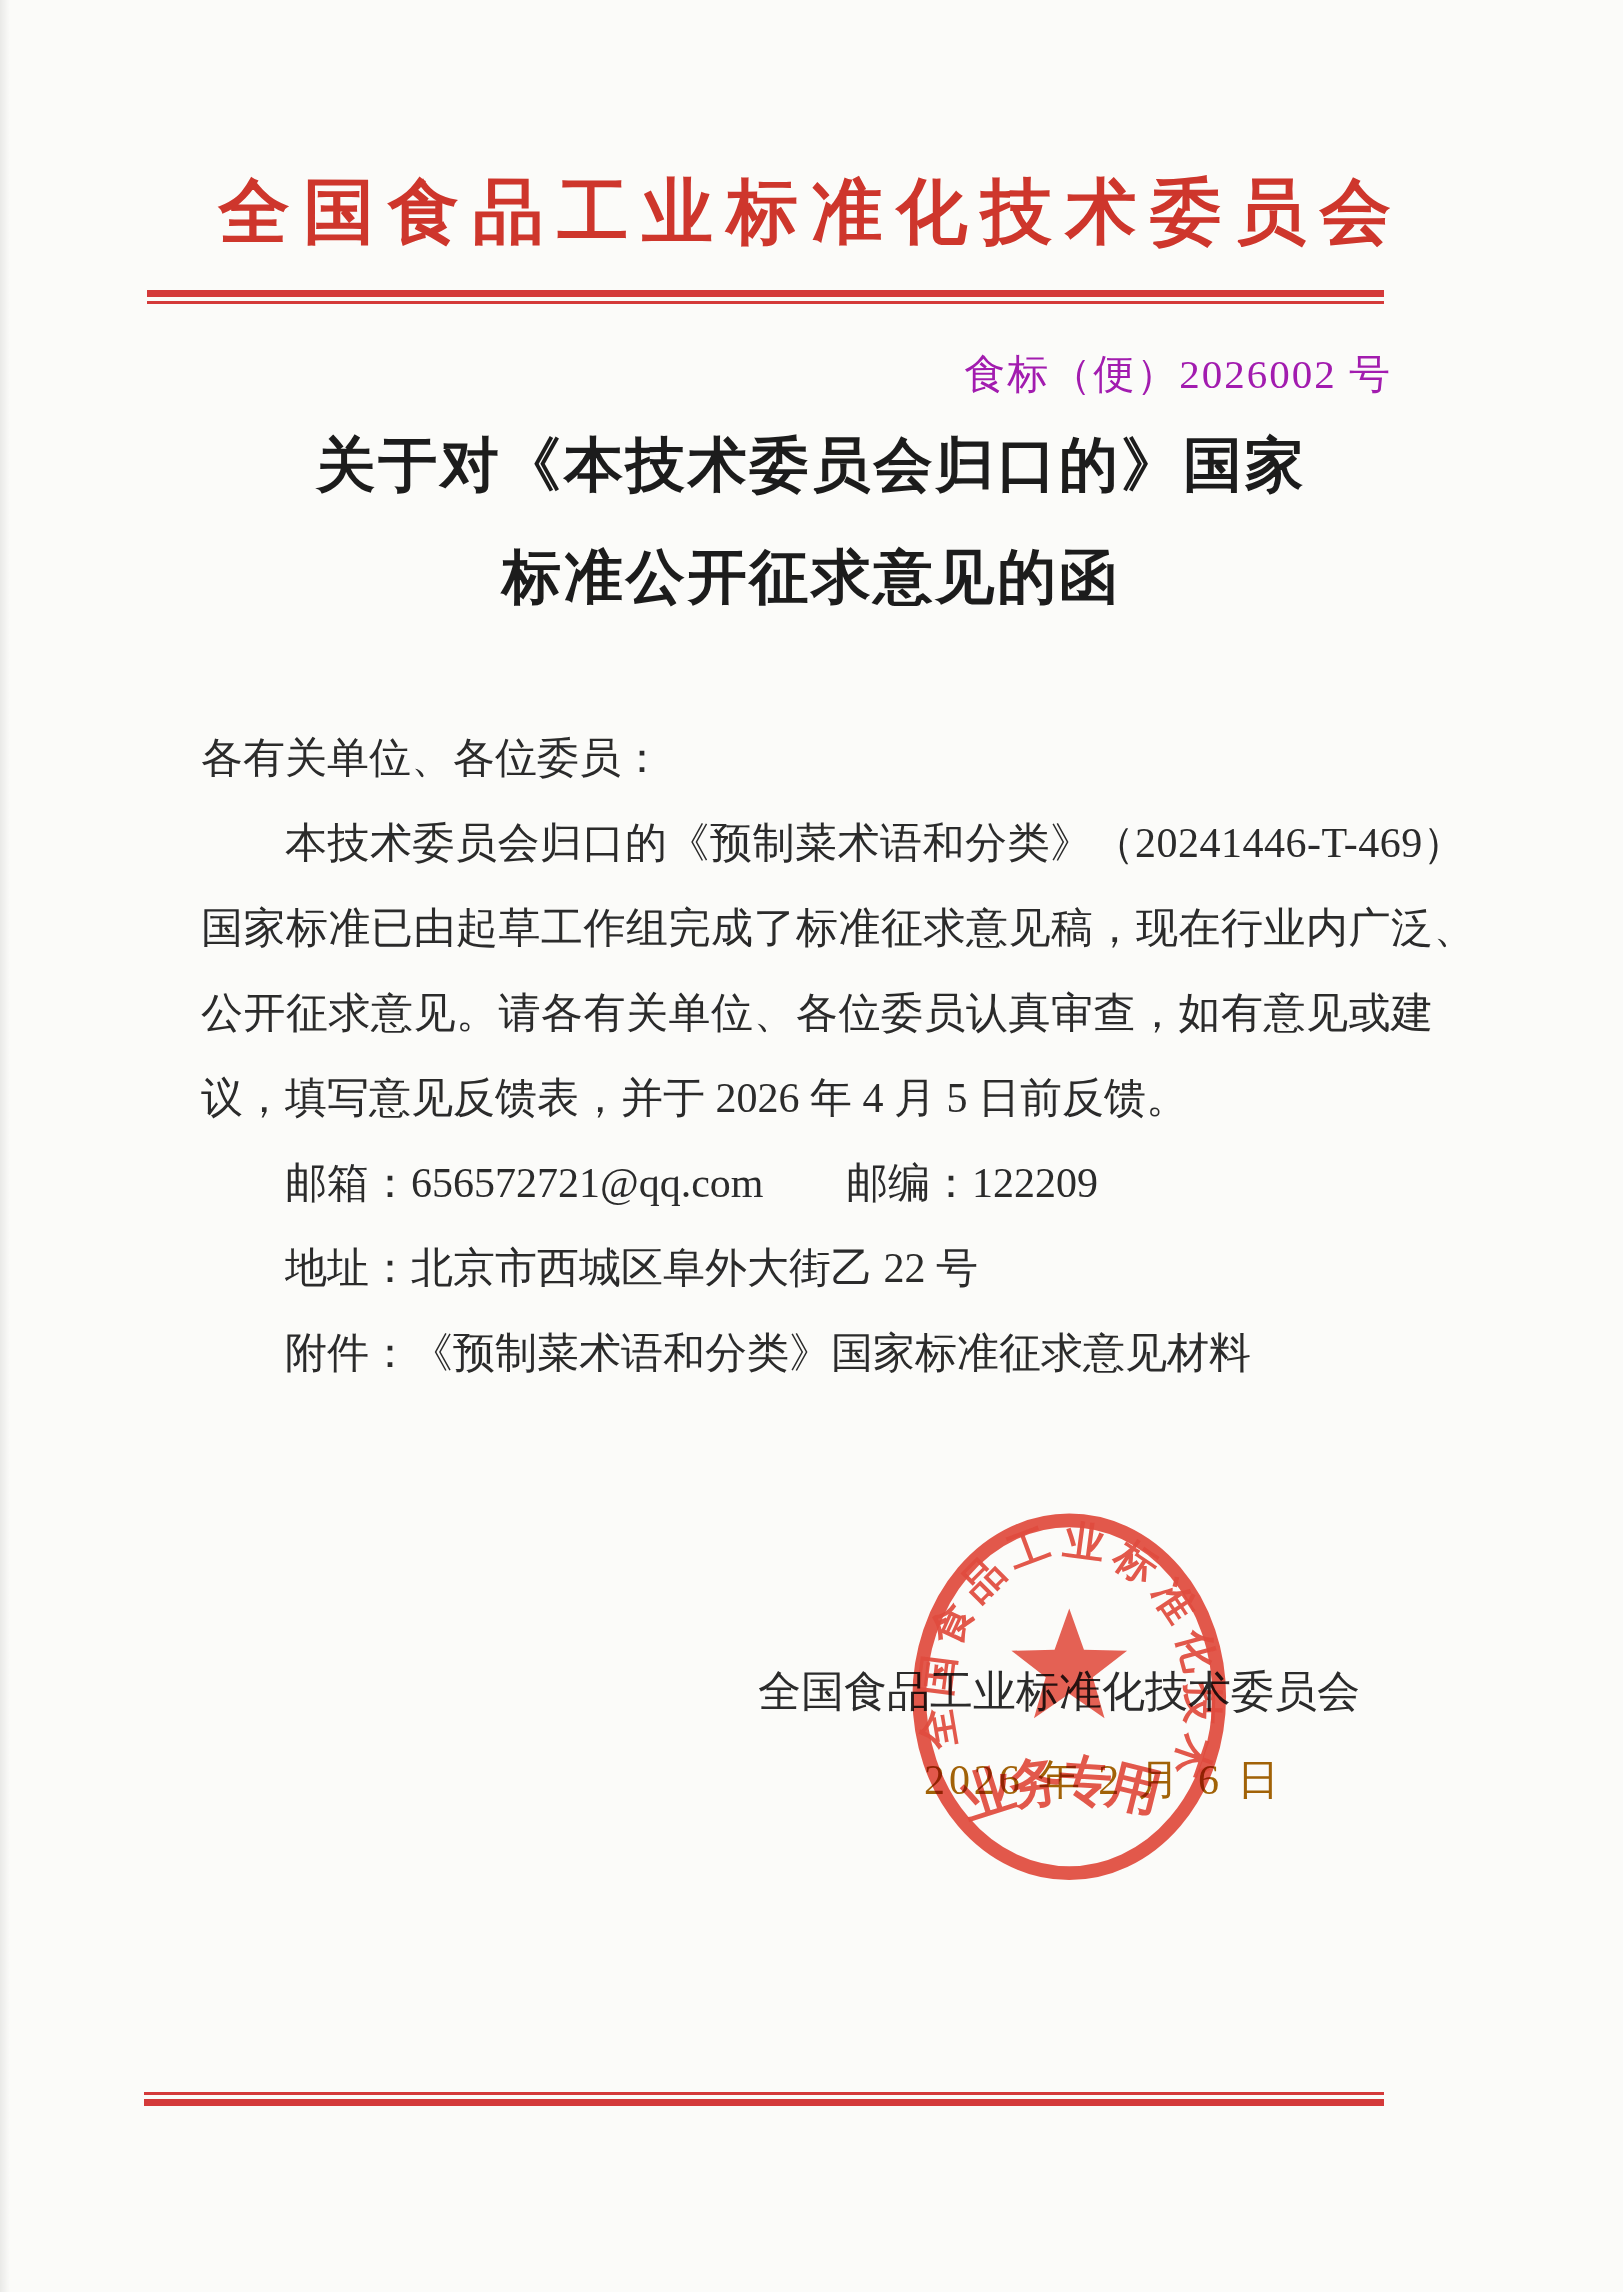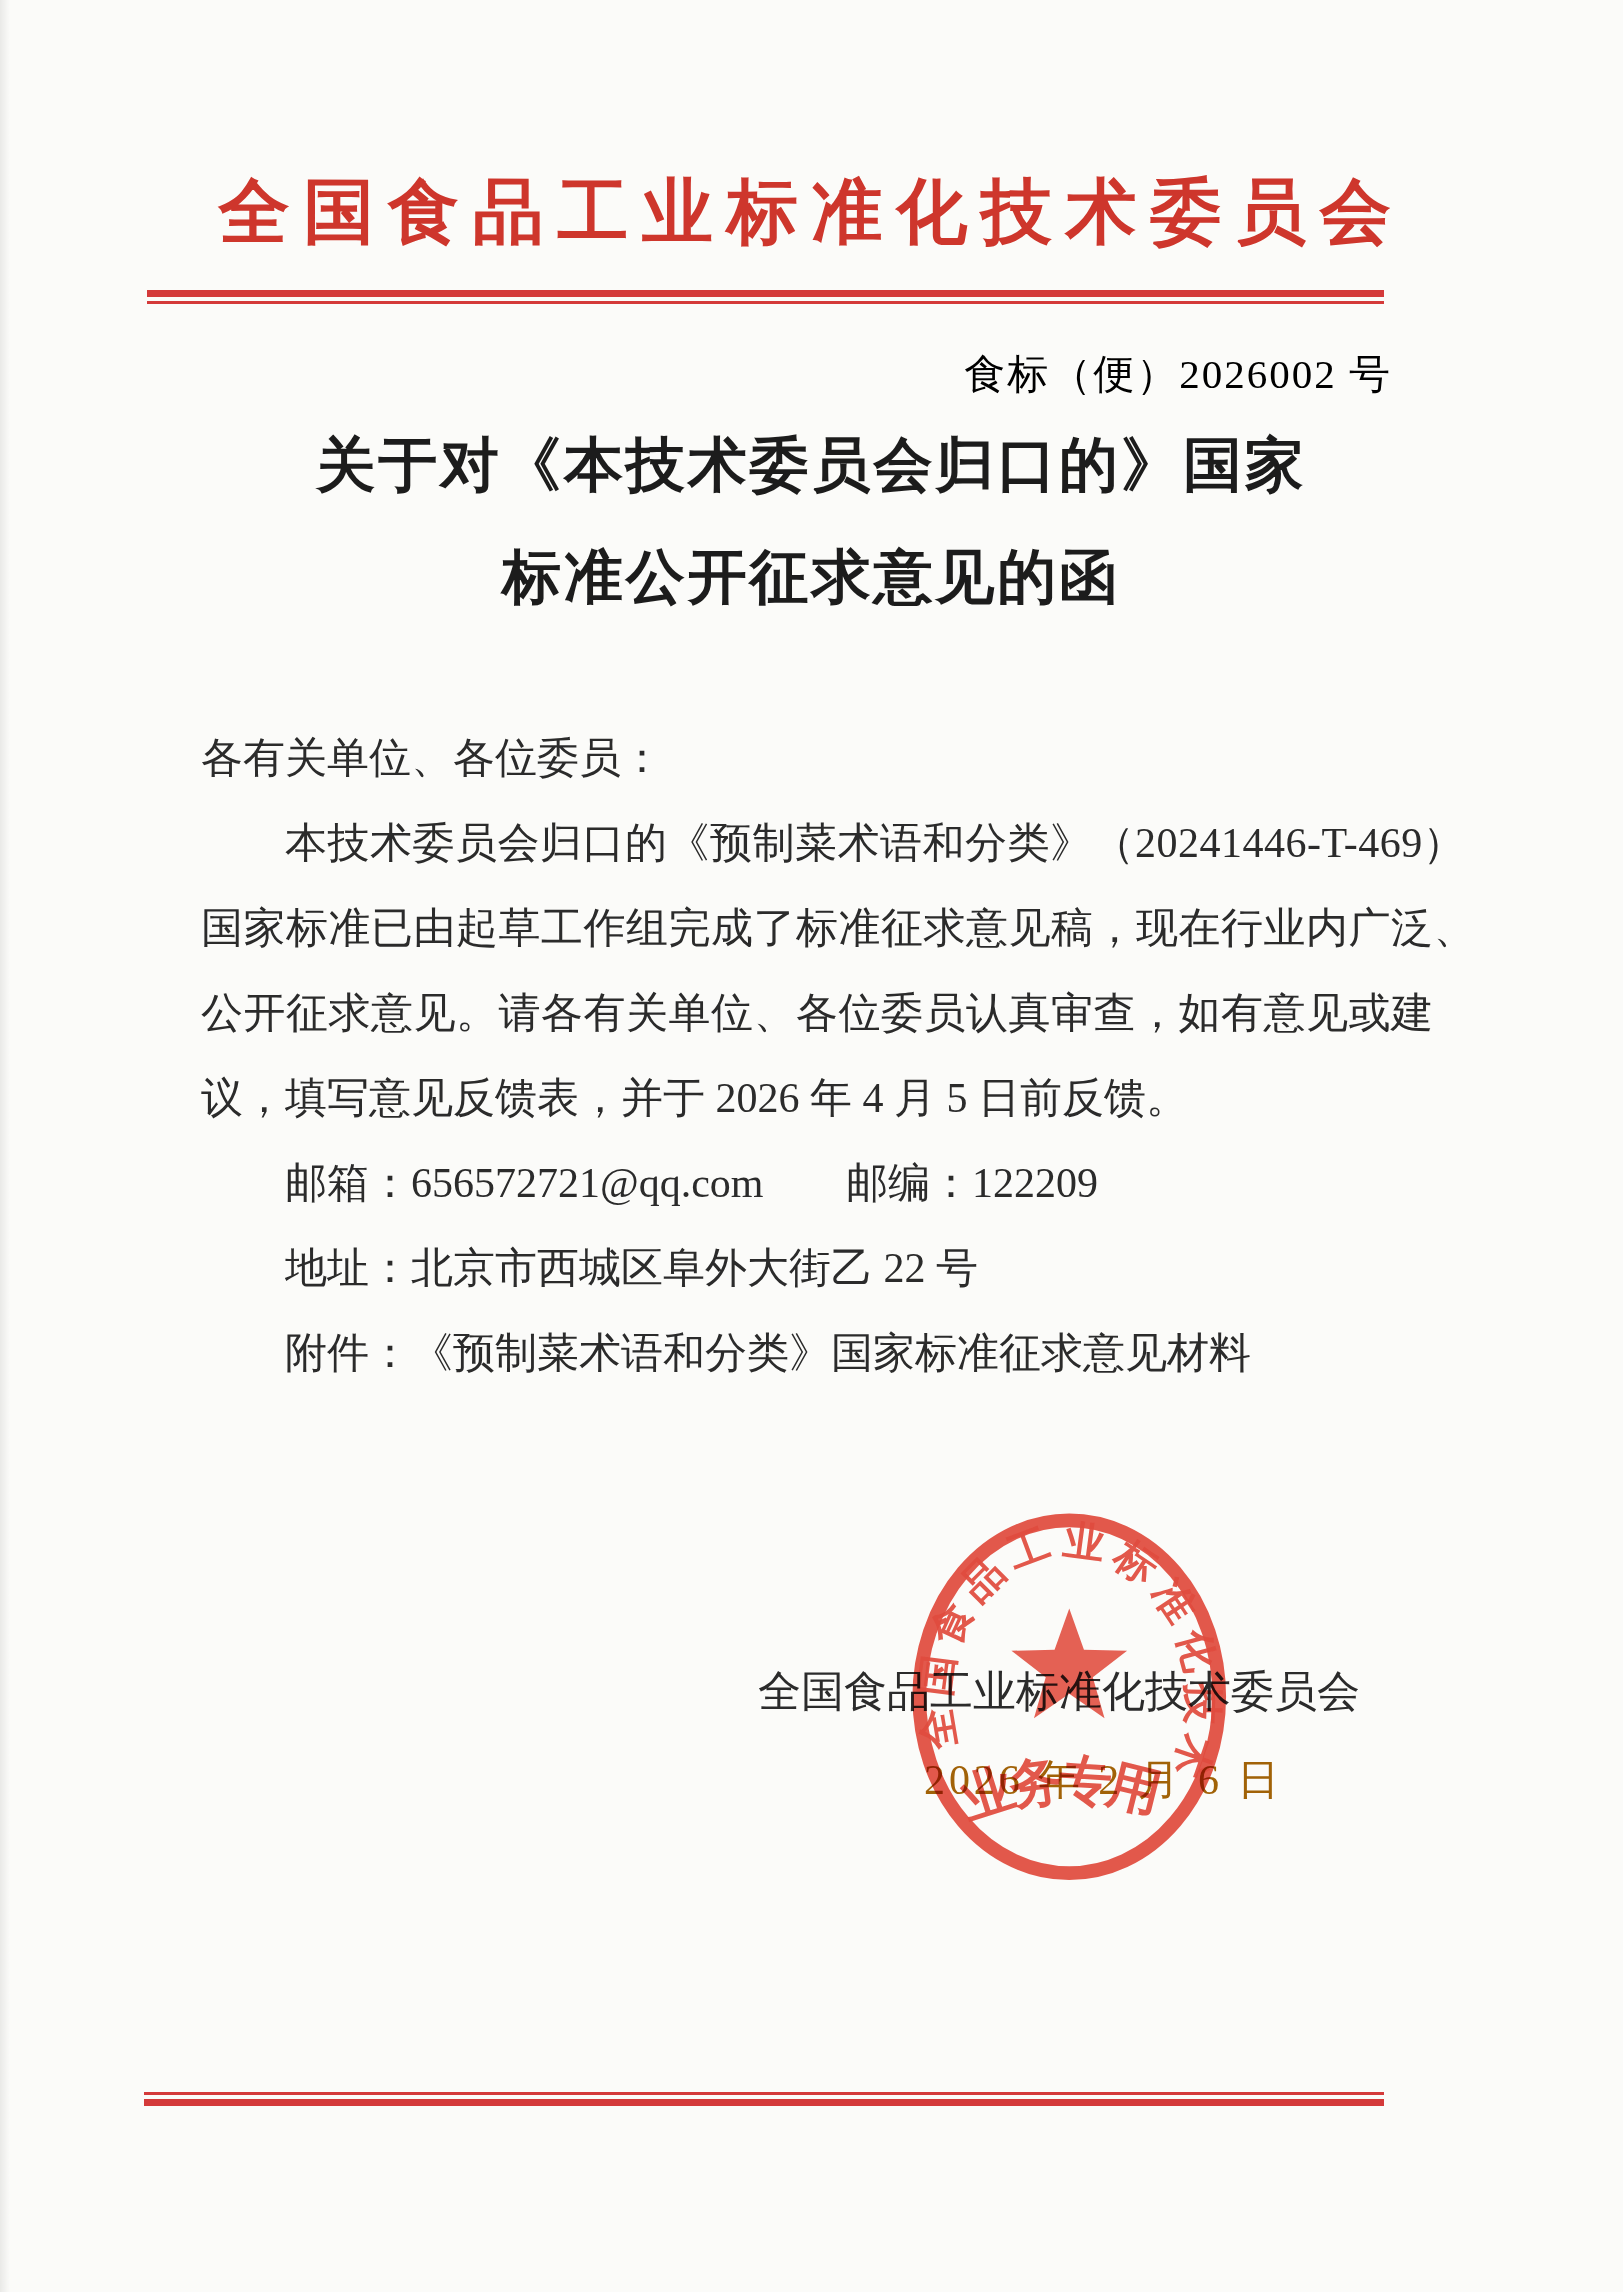--- a/index.html
+++ b/index.html
@@ -25,21 +25,21 @@
     color:#ce362c;
     white-space:nowrap;
   }
   .rule{position:absolute;background:#d43a3a;}
   .rule-top-thick{left:147px;top:290px;width:1237px;height:6.9px;}
   .rule-top-thin {left:147px;top:301px;width:1237px;height:2.9px;}
   .rule-bot-thin {left:144px;top:2092px;width:1240px;height:2.9px;}
   .rule-bot-thick{left:144px;top:2099px;width:1240px;height:6.9px;}
   .doc-number{
     position:absolute;top:347px;right:231px;
-    font-size:41px;letter-spacing:2px;color:#000000;
+    font-size:41px;letter-spacing:2px;color:#a21caf;
     white-space:nowrap;
   }
   .doc-title{
     position:absolute;left:0;right:0;text-align:center;
     font-size:59px;font-weight:600;color:#1c1c1c;
     letter-spacing:2.9px;white-space:nowrap;
   }
   .doc-title.l1{top:426px;}
   .doc-title.l2{top:538px;}
   .body-block{

